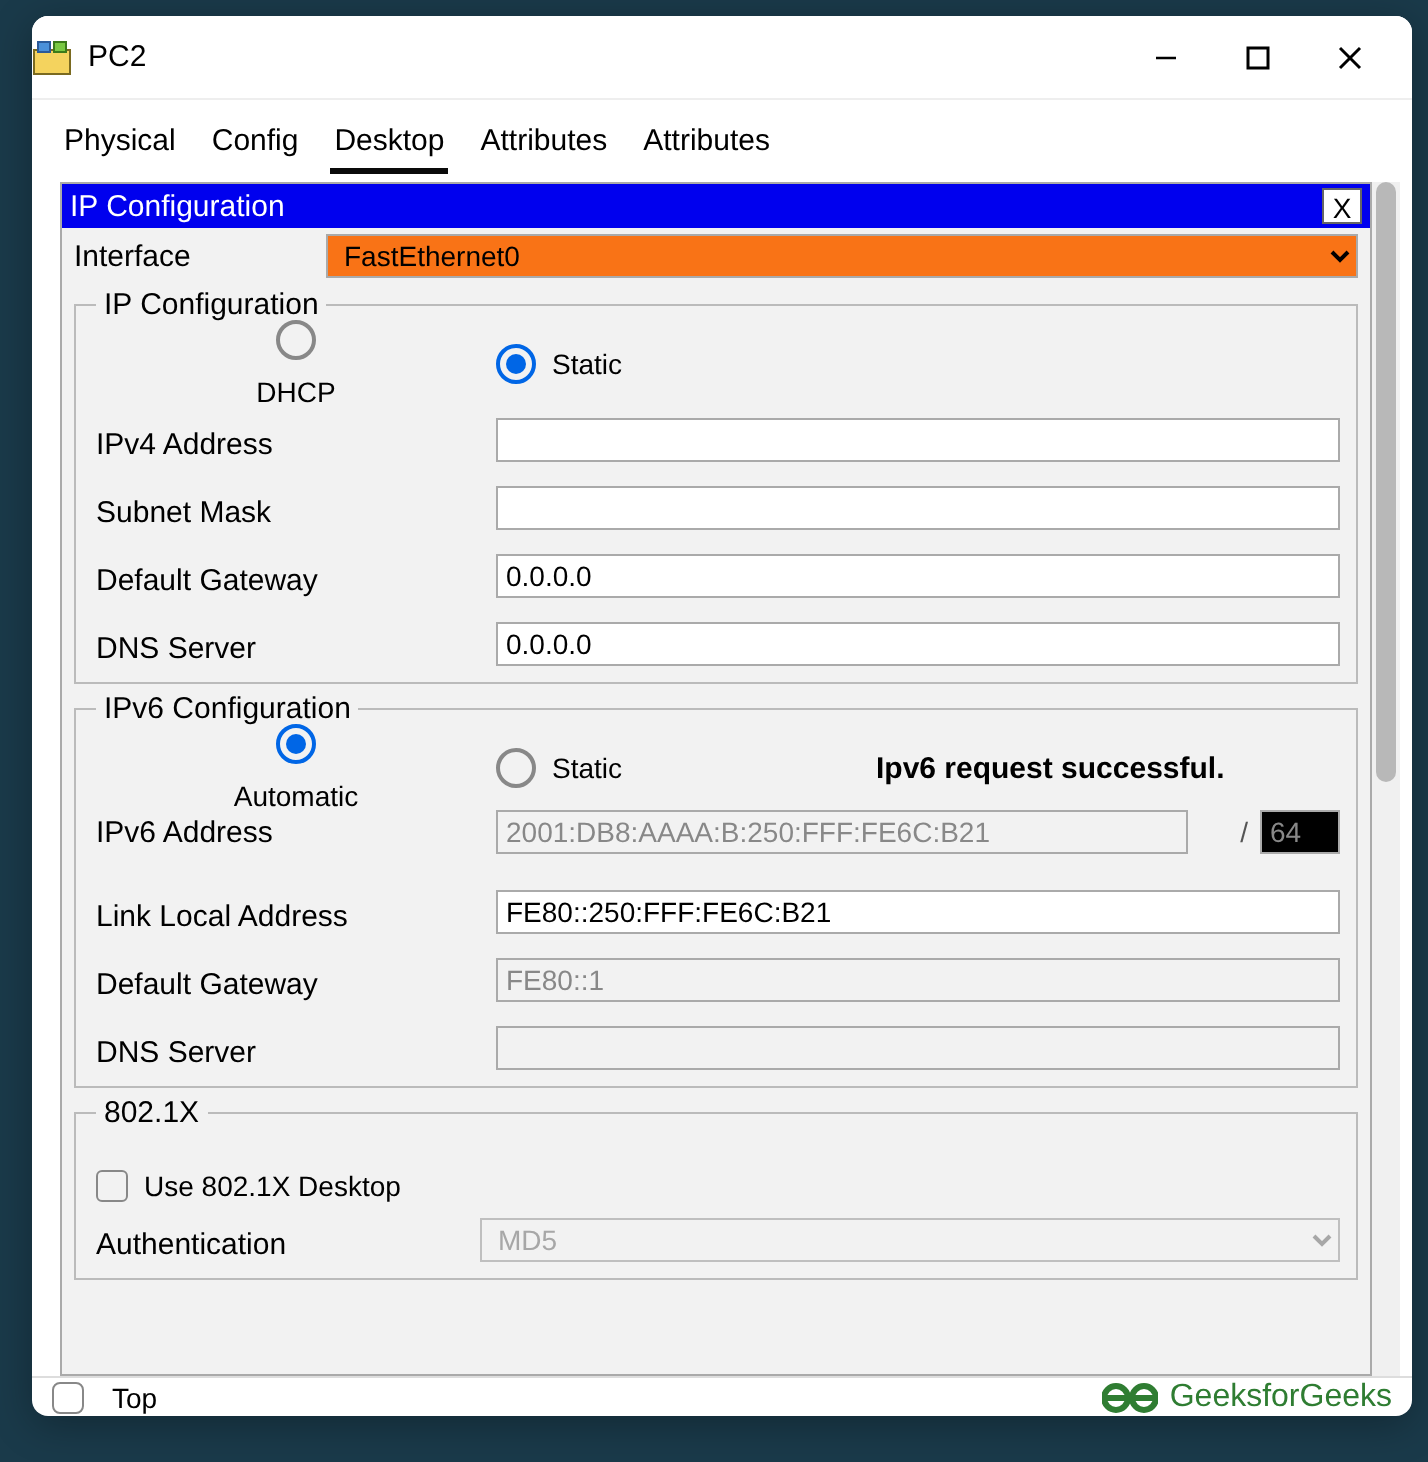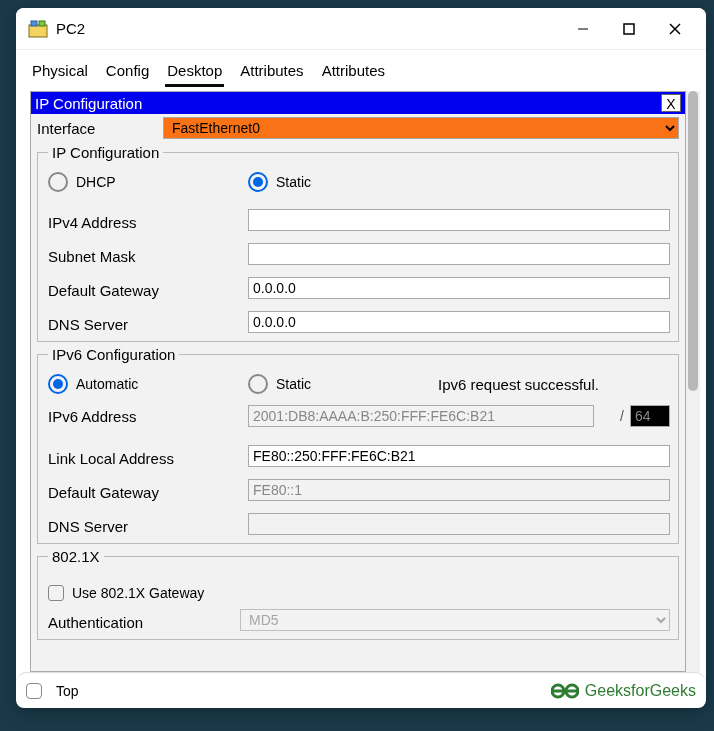--- a/index.html
+++ b/index.html
@@ -22,21 +22,21 @@
   border-radius: 8px;
   box-shadow: 0 4px 20px rgba(0,0,0,0.3);
   display: flex;
   flex-direction: column;
   overflow: hidden;
 }
 .titlebar {
   height: 42px;
   display: flex;
   align-items: center;
-  padding: 0 8px 0 12px;
+  padding: 0 8px 0 0;
   background: #fff;
   border-bottom: 1px solid #eee;
 }
 .titlebar .app-icon {
   width: 20px;
   height: 20px;
   margin-right: 8px;
 }
 .titlebar .title {
   font-size: 15px;
@@ -145,21 +145,21 @@
 .radio-row {
   display: flex;
   align-items: center;
   height: 30px;
 }
 .radio-cell {
   display: flex;
   align-items: center;
   gap: 8px;
 }
-.radio-cell.c1 { width: 200px; }
+.radio-cell.c1 { width: 200px; flex-direction: column; }
 .radio-cell.c2 { width: 190px; }
 .radio-dot {
   width: 20px;
   height: 20px;
   border-radius: 50%;
   border: 2px solid #888;
   display: inline-flex;
   align-items: center;
   justify-content: center;
 }
@@ -196,38 +196,37 @@
 }
 .ipv6addr-row {
   display: flex;
   align-items: center;
   height: 34px;
 }
 .ipv6addr-row .lbl { width: 200px; font-size: 15px; }
 .ipv6addr-row .addr { flex: 1; height: 22px; border: 1px solid #aaa; background: #f2f2f2; color:#888; font-size:14px; padding:0 4px; margin-right:20px;}
 .ipv6addr-row .sep { margin: 0 6px; color:#555; }
 .ipv6addr-row .prefix { width: 40px; height:22px; border:1px solid #aaa; background:#000000; color:#888; font-size:14px; padding:0 4px;}
-.status-text { font-size: 15px; }
+.status-text { font-size: 15px; font-weight: bold; }
 .checkbox {
   width: 16px;
   height: 16px;
   border: 1px solid #888;
   border-radius: 3px;
   display:inline-block;
   margin-right: 8px;
   vertical-align: middle;
 }
 .bottom-bar {
-  height: 36px;
+  height: 20px;
   display: flex;
   align-items: center;
   padding: 0 10px;
   border-top: 1px solid #ddd;
   justify-content: space-between;
-  border-radius: 11px;
 }
 .top-check {
   display: flex;
   align-items: center;
   gap: 6px;
 }
 .gfg {
   display: flex;
   gap: 6px;
   color: #2f7d32;
@@ -350,21 +349,21 @@
         <div class="form-row">
           <span class="lbl">DNS Server</span>
           <input type="text" disabled="" value="" style="">
         </div>
       </fieldset>
 
       <fieldset>
         <legend>802.1X</legend>
         <div class="form-row" style="height:30px;">
           <span class="checkbox"></span>
-          <span>Use 802.1X Gateway</span>
+          <span>Use 802.1X Desktop</span>
         </div>
         <div class="form-row" style="height:30px;">
           <span class="lbl" style="width:192px">Authentication</span>
           <select class="iface-select" disabled="" style="color:#888;background:#f2f2f2;margin-top:40px;">
             <option>MD5</option>
           </select>
         </div>
       </fieldset>
 
     </div>

